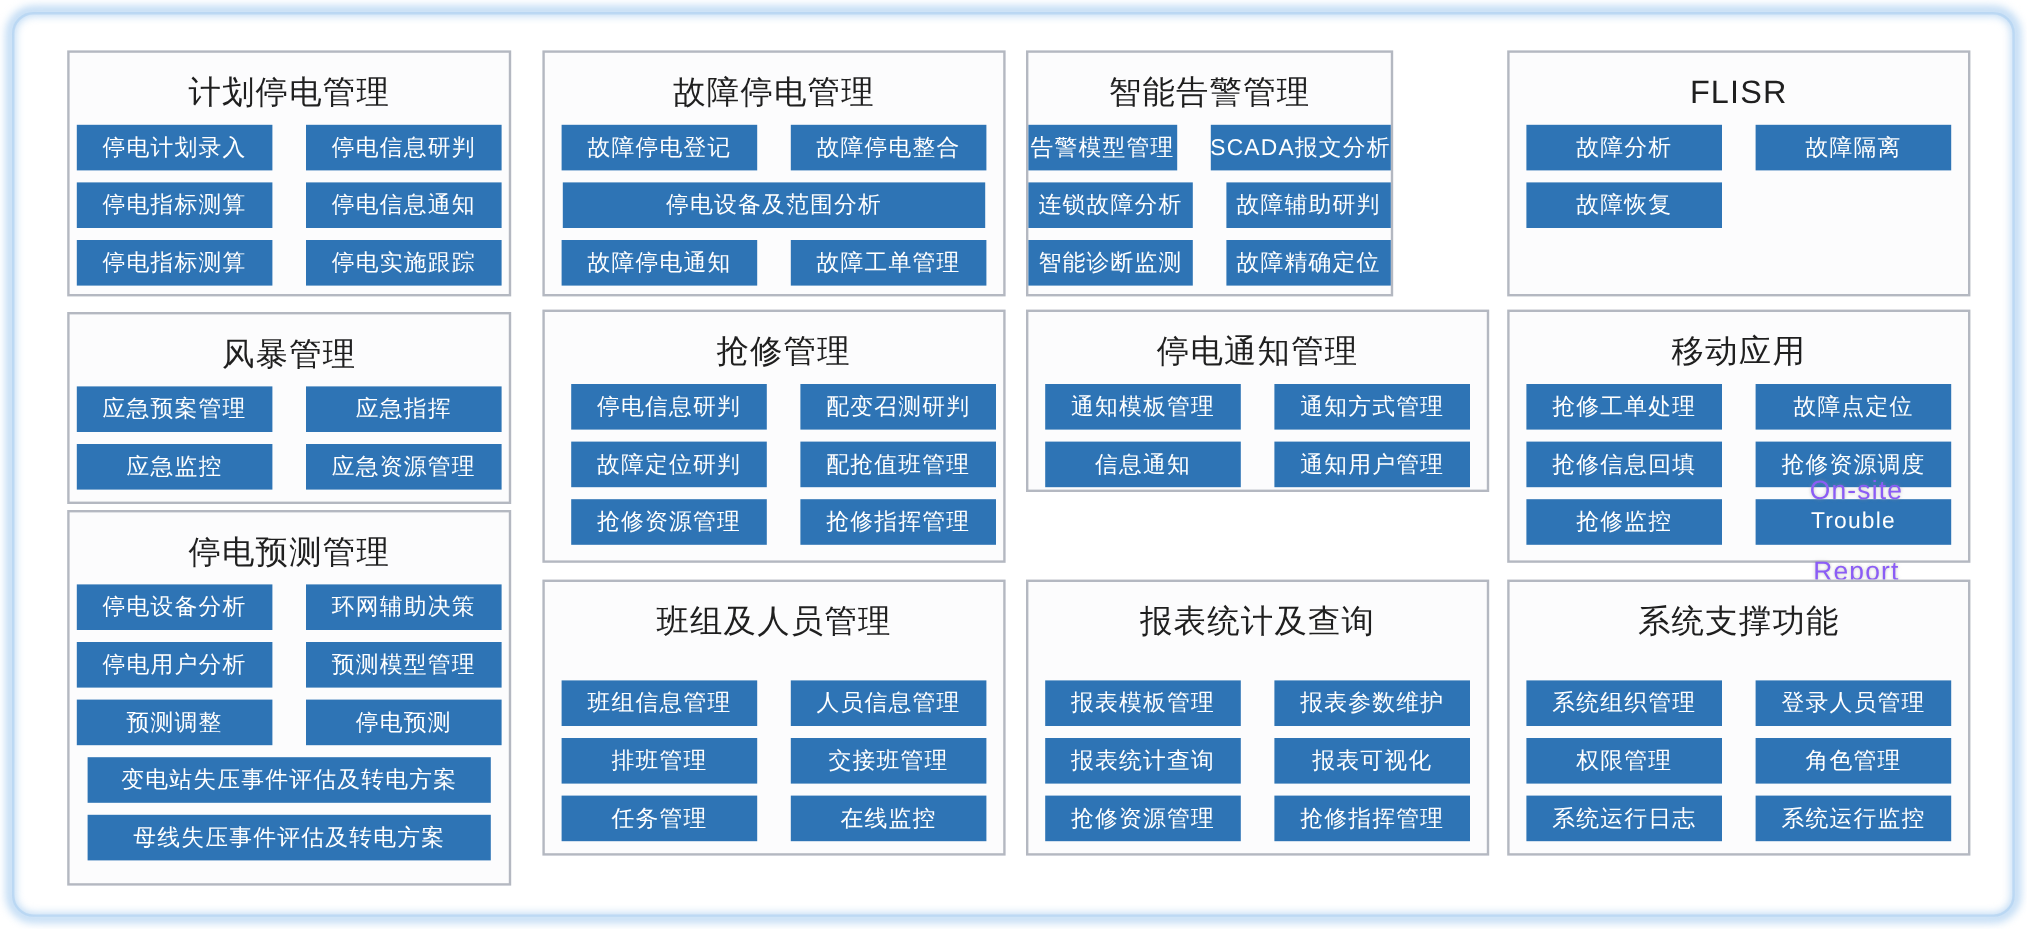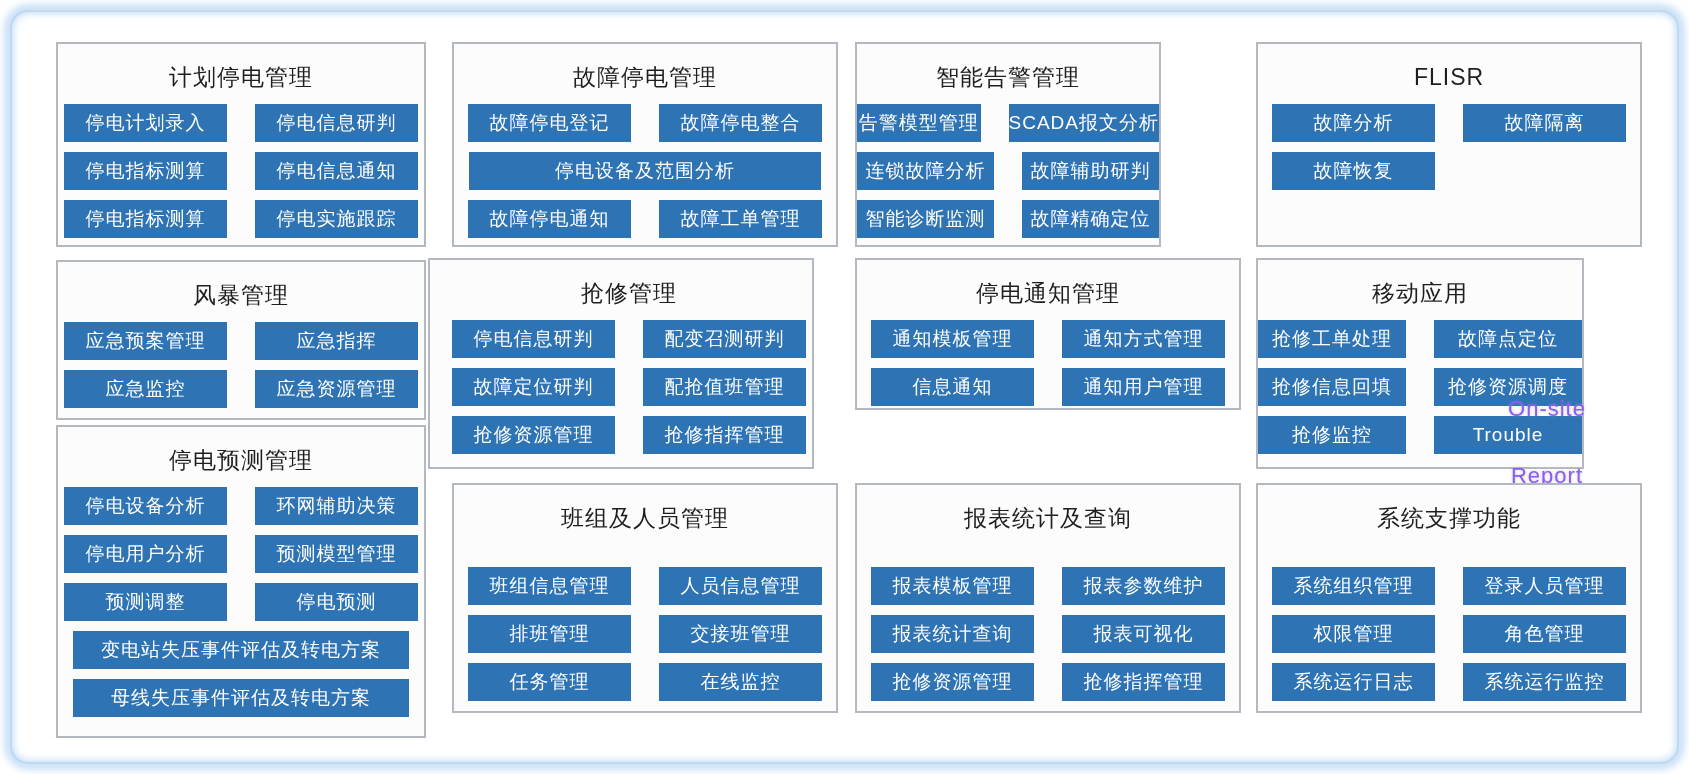--- a/index.html
+++ b/index.html
@@ -29,21 +29,21 @@
     box-sizing: border-box;
     background: var(--panel-bg, #fcfcfd);
     border: 2px solid var(--panel-border, #b4b8c1);
     display: flex;
     flex-direction: column;
     align-items: center;
     padding-top: 8px;
   }
   .panel-title {
     margin: 6px 0 8px 0;
-    font-size: 23px;
+    font-size: 27px;
     line-height: 38px;
     font-weight: 400;
     color: var(--title, #1f1f1f);
     letter-spacing: 1px;
     white-space: nowrap;
   }
   .panel.roomy .panel-title { margin-bottom: 30px; }
   .btn-row {
     display: flex;
     justify-content: center;
@@ -147,21 +147,21 @@
         <h2 class="panel-title">风暴管理</h2>
         <div class="btn-row">
           <button class="btn">应急预案管理</button>
           <button class="btn">应急指挥</button>
         </div>
         <div class="btn-row">
           <button class="btn">应急监控</button>
           <button class="btn">应急资源管理</button>
         </div>
       </section>
-      <section class="panel" style="left: 428px; top: 258px; width: 386px; height: 211px; padding-left: 16px;">
+      <section class="panel" style="left: 452px; top: 258px; width: 386px; height: 211px; padding-left: 16px;">
         <h2 class="panel-title">抢修管理</h2>
         <div class="btn-row">
           <button class="btn">停电信息研判</button>
           <button class="btn">配变召测研判</button>
         </div>
         <div class="btn-row">
           <button class="btn">故障定位研判</button>
           <button class="btn">配抢值班管理</button>
         </div>
         <div class="btn-row">
@@ -173,21 +173,21 @@
         <h2 class="panel-title">停电通知管理</h2>
         <div class="btn-row">
           <button class="btn">通知模板管理</button>
           <button class="btn">通知方式管理</button>
         </div>
         <div class="btn-row">
           <button class="btn">信息通知</button>
           <button class="btn">通知用户管理</button>
         </div>
       </section>
-      <section class="panel" style="left: 1256px; top: 258px; width: 328px; height: 211px;">
+      <section class="panel" style="left: 1256px; top: 258px; width: 386px; height: 211px;">
         <h2 class="panel-title">移动应用</h2>
         <div class="btn-row">
           <button class="btn">抢修工单处理</button>
           <button class="btn">故障点定位</button>
         </div>
         <div class="btn-row">
           <button class="btn">抢修信息回填</button>
           <button class="btn">抢修资源调度</button>
         </div>
         <div class="btn-row">

